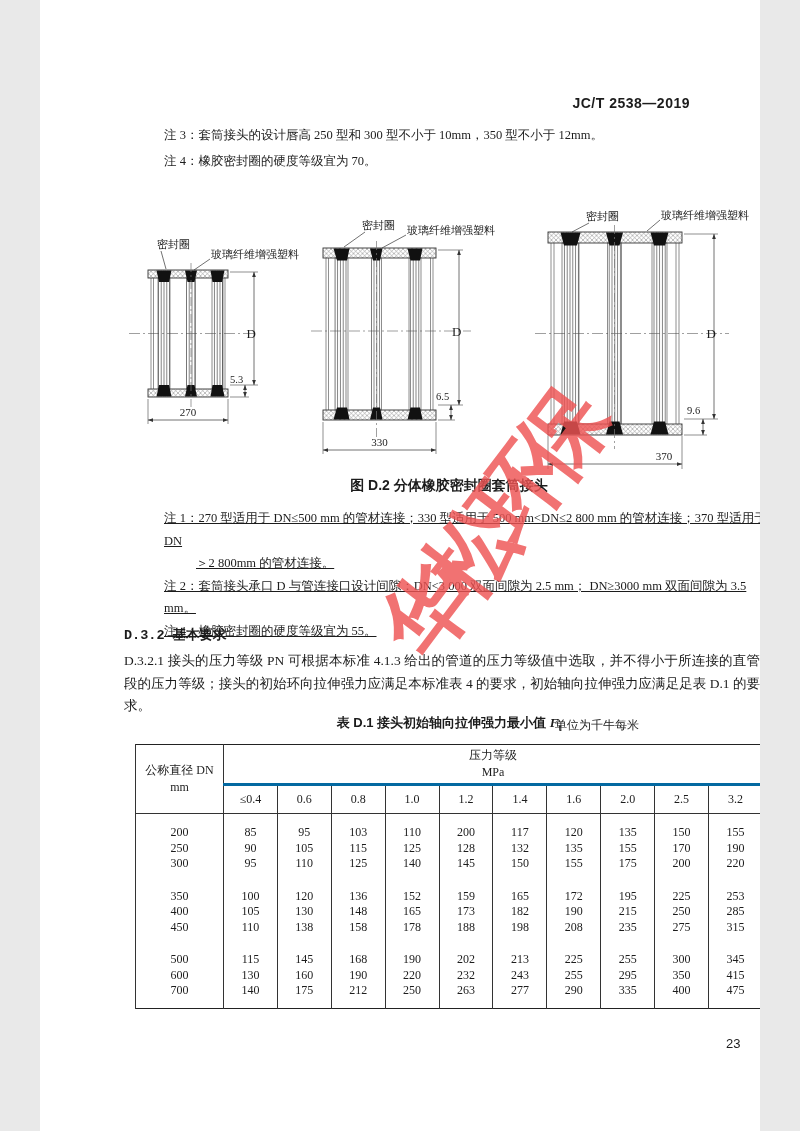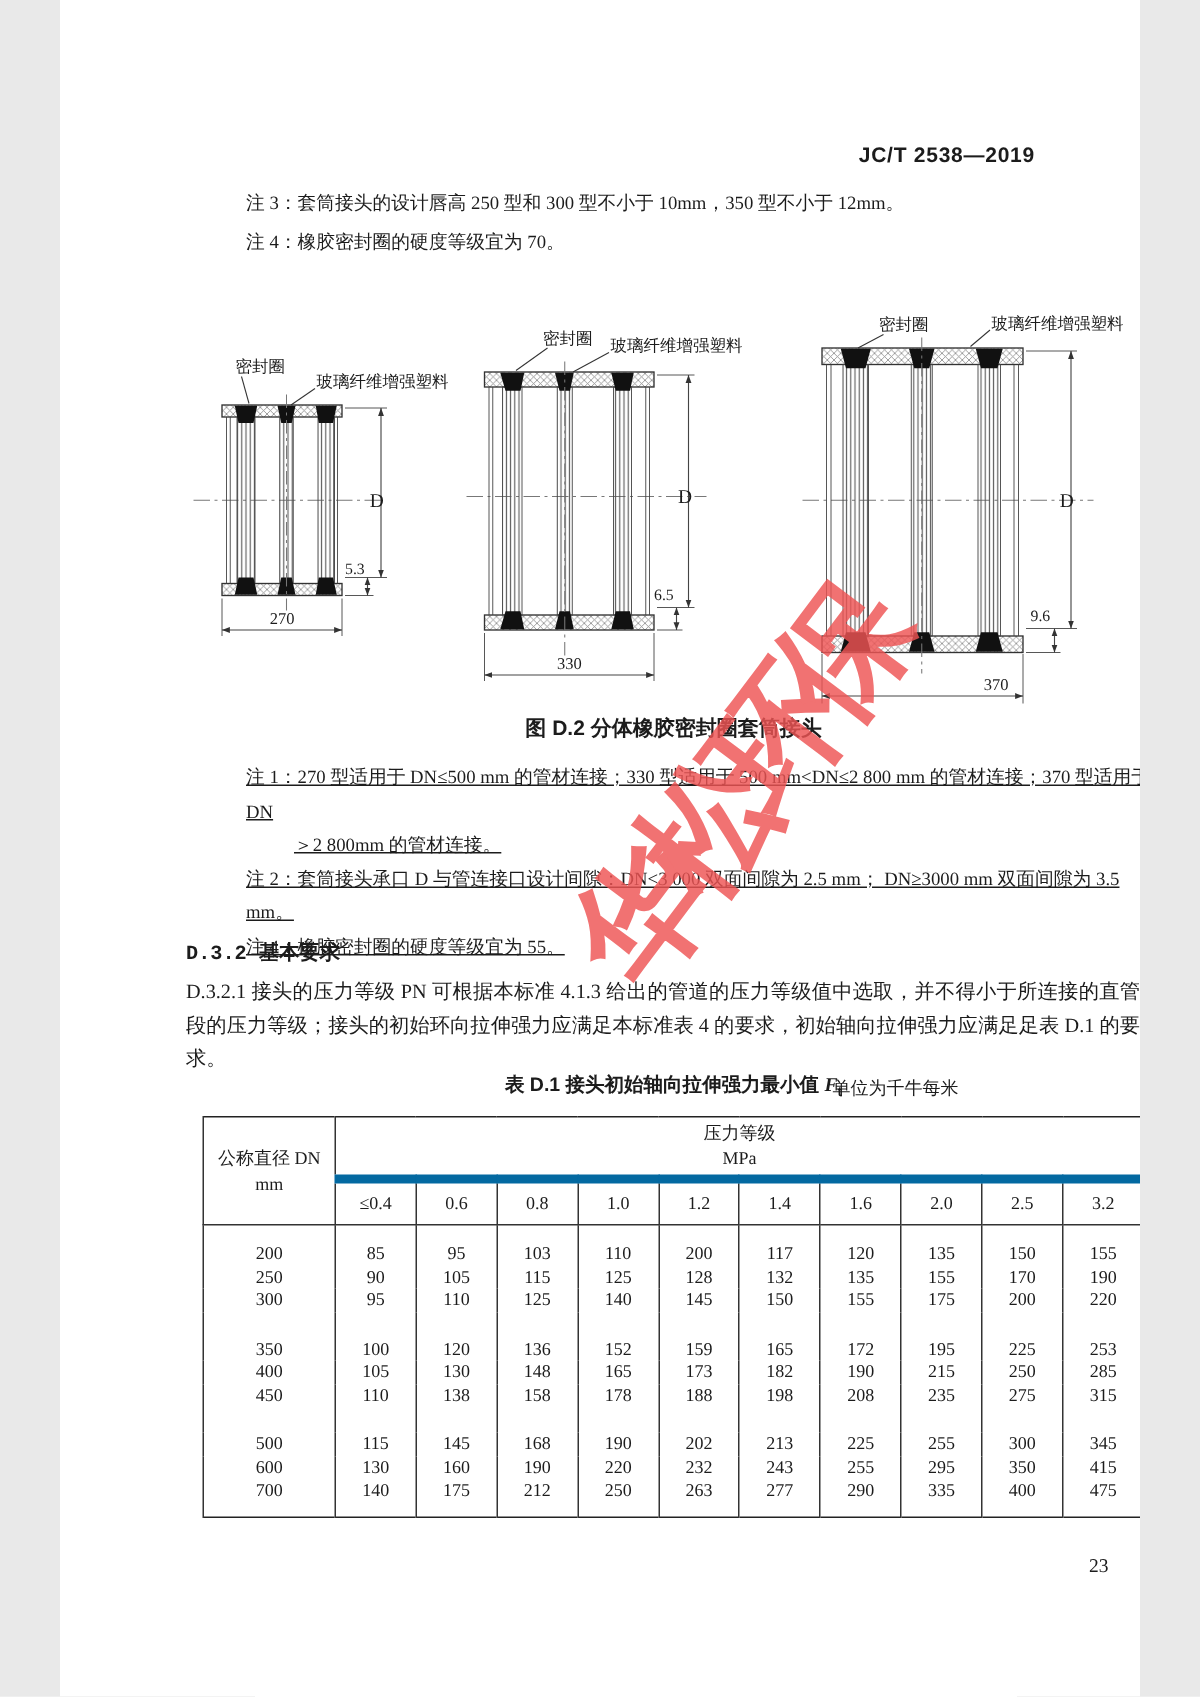--- a/index.html
+++ b/index.html
@@ -22,27 +22,27 @@
                font-family:"Liberation Sans",sans-serif;font-size:13px;font-weight:bold;}
   .tbl-caption .sym{font-style:italic;font-family:"Liberation Serif",serif;}
   .tbl-caption sub{font-size:9px;}
   .unit-note{top:717px;right:121px;font-size:12px;}
   .tbl-wrap{top:744px;left:95px;}
   .doc-table{border-collapse:collapse;table-layout:fixed;width:628px;border:1.5px solid #222;}
   .doc-table th,.doc-table td{border-left:1px solid #333;border-right:1px solid #333;
       font-weight:normal;text-align:center;padding:0;font-size:12px;color:#1c1c1c;
       font-family:"Liberation Serif",serif;}
   .doc-table thead th.col1{width:88px;border-bottom:1px solid #333;font-size:12px;line-height:17px;}
-  .doc-table thead th.pgroup{height:38px;border-bottom:6px solid #0369a1;line-height:17px;}
+  .doc-table thead th.pgroup{height:38px;border-bottom:3px solid #0369a1;line-height:17px;}
   .doc-table thead tr.sub th{height:27px;border-bottom:1px solid #333;}
   .doc-table tbody td{line-height:15.5px;}
   .doc-table tbody tr:first-child td{padding-top:11px;}
   .doc-table tbody tr:last-child td{padding-bottom:9px;}
   .doc-table tr.spacer td{height:17px;}
-  .page-number{top:1036px;left:686px;font-family:Liberation Serif, serif;font-size:13px;}
+  .page-number{top:1036px;left:686px;font-family:Liberation Sans, sans-serif;font-size:13px;}
   .watermark{top:528px;left:452px;transform:translate(-50%,-50%) rotate(-53deg);
              font-size:88px;font-weight:bold;letter-spacing:-14px;white-space:nowrap;
              opacity:0.82;pointer-events:none;z-index:5;font-family:"Liberation Serif",serif;}
   svg text{font-family:"Liberation Serif",serif;fill:#1c1c1c;}
 </style>
 </head>
 <body>
 
 <div class="page">
 

